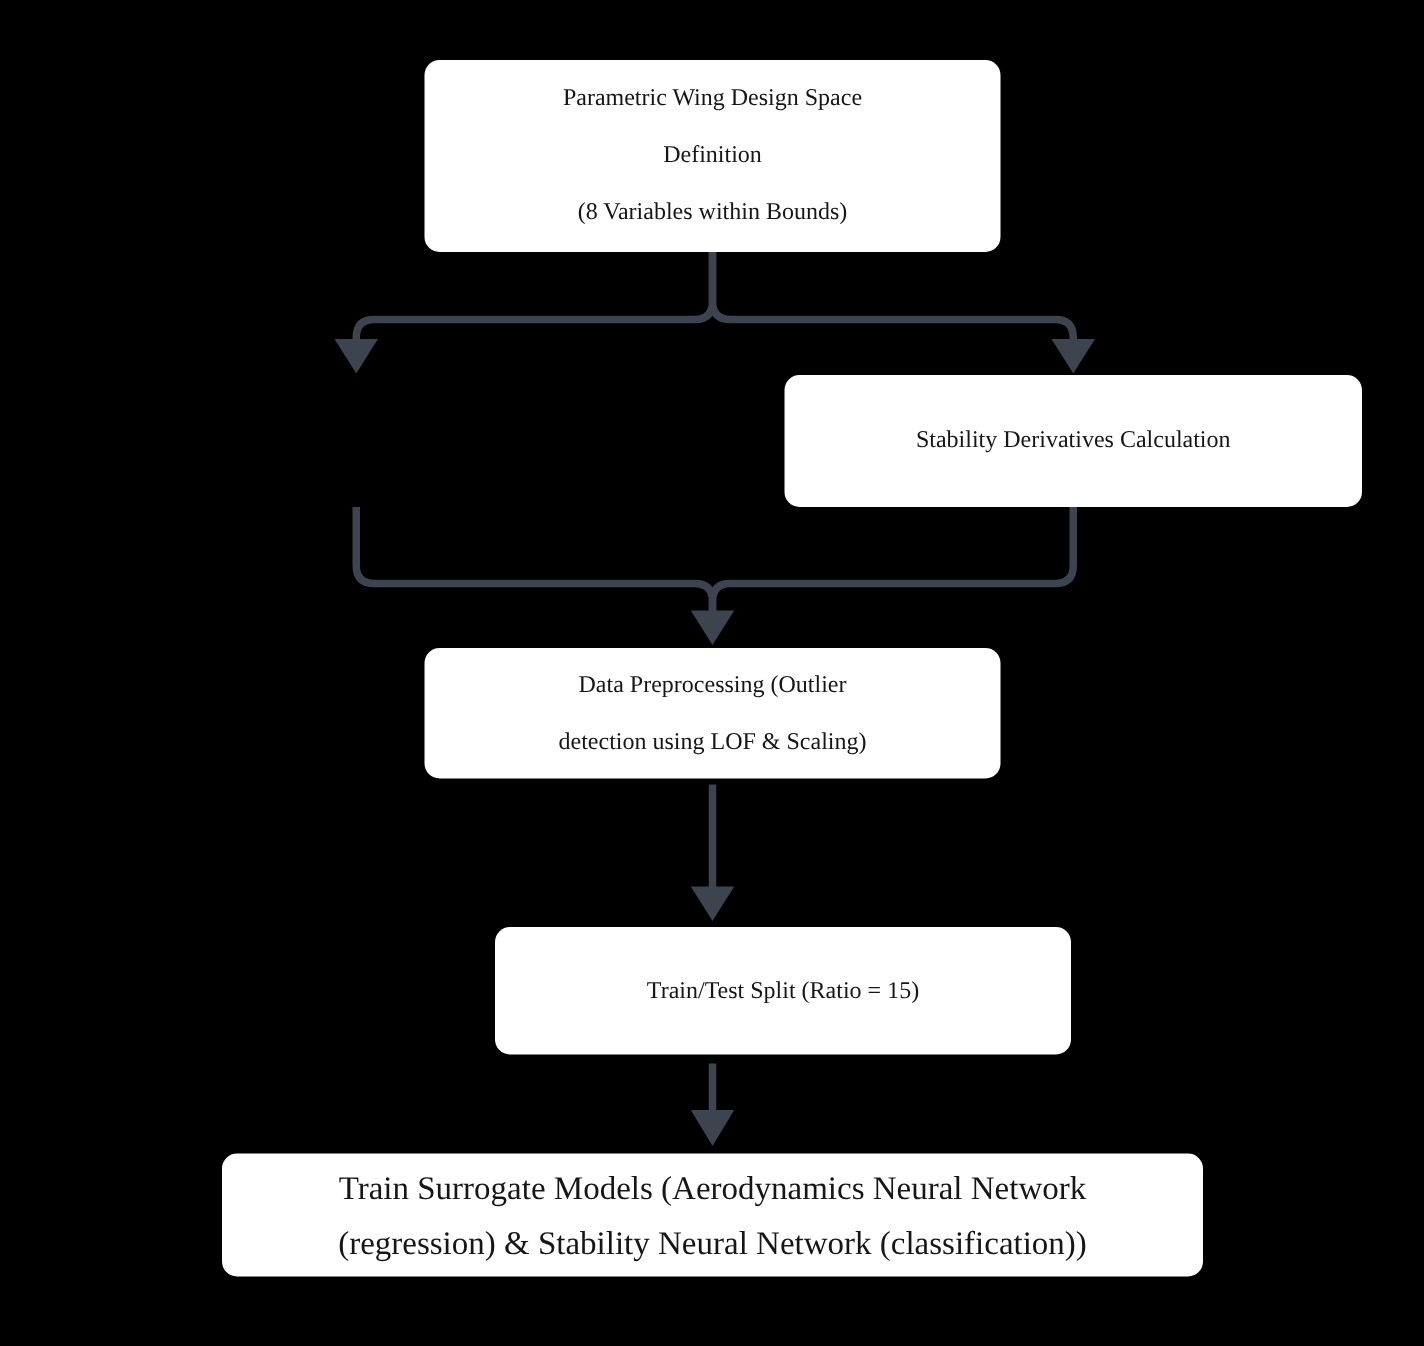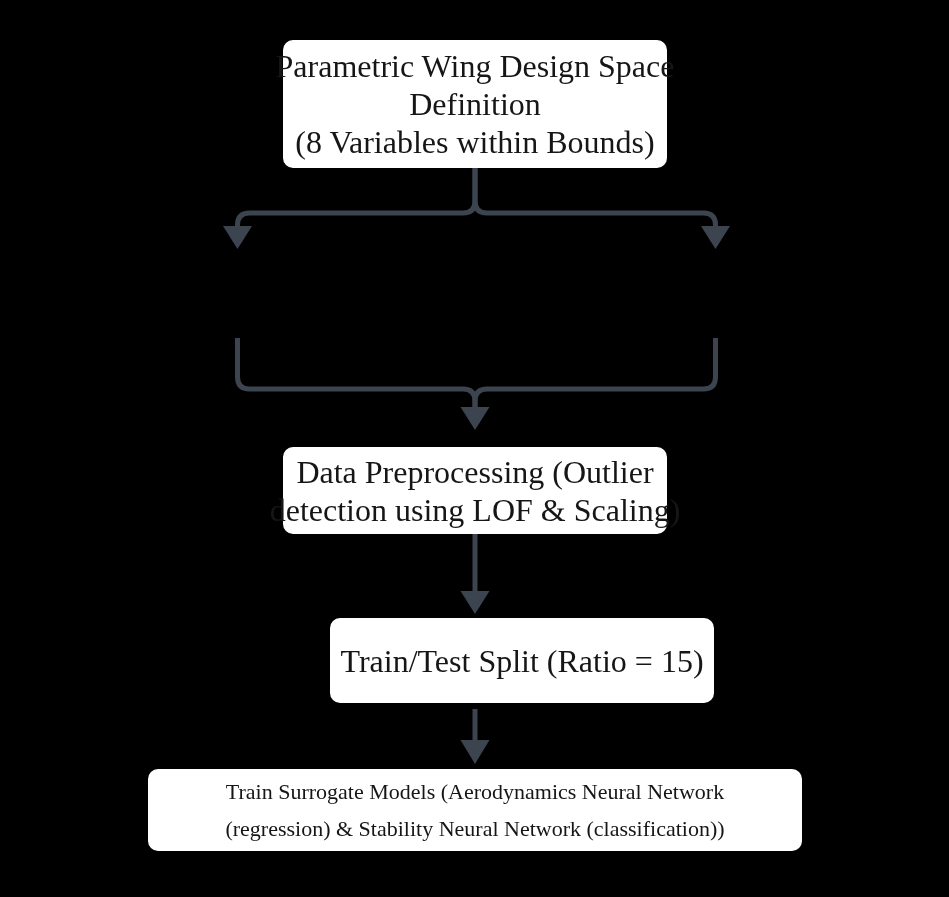--- a/index.html
+++ b/index.html
@@ -37,29 +37,29 @@
   .node{
     position:absolute;
     box-sizing:border-box;
     background:var(--node-fill);
     border-radius:10px;
     display:flex;
     align-items:center;
     justify-content:center;
     text-align:center;
     color:var(--node-text);
-    font-size:32px;
+    font-size:16px;
     line-height:38px;
     white-space:pre;
     padding:2px 8px;
   }
   .node-design-space   {left:283px; top:40px;  width:384px; height:128px;}
   .node-aero-data      {left:42px;  top:250px; width:391px; height:88px;}
   .node-stability      {left:523px; top:250px; width:385px; height:88px;}
-  .node-preprocessing  {left:283px; top:447px; width:384px; height:87px;border-radius:10px;}
+  .node-preprocessing  {left:283px; top:432px; width:384px; height:87px;border-radius:10px;}
   .node-train-test     {left:283px; top:618px; width:384px; height:85px;margin-left:47px;}
   .node-train-surrogate{left:148px; top:769px; width:654px; height:82px; font-size:22px; line-height:37px;}
 </style>
 </head>
 <body>
 
 <div class="canvas">
 
   <svg class="edges" viewBox="0 0 949 897" xmlns="http://www.w3.org/2000/svg">
 
@@ -81,20 +81,23 @@
     <polygon points="460.5,740 489.5,740 475,764"></polygon>
   </svg>
 
   <div class="node node-design-space">
     <span>Parametric Wing Design Space
 Definition
 (8 Variables within Bounds)</span>
   </div>
 
 
+  <div class="node node-stability">
+    <span>Stability Derivatives Calculation</span>
+  </div>
 
   <div class="node node-preprocessing">
     <span>Data Preprocessing (Outlier
 detection using LOF &amp; Scaling)</span>
   </div>
 
   <div class="node node-train-test">
     <span>Train/Test Split (Ratio = 15)</span>
   </div>
 

